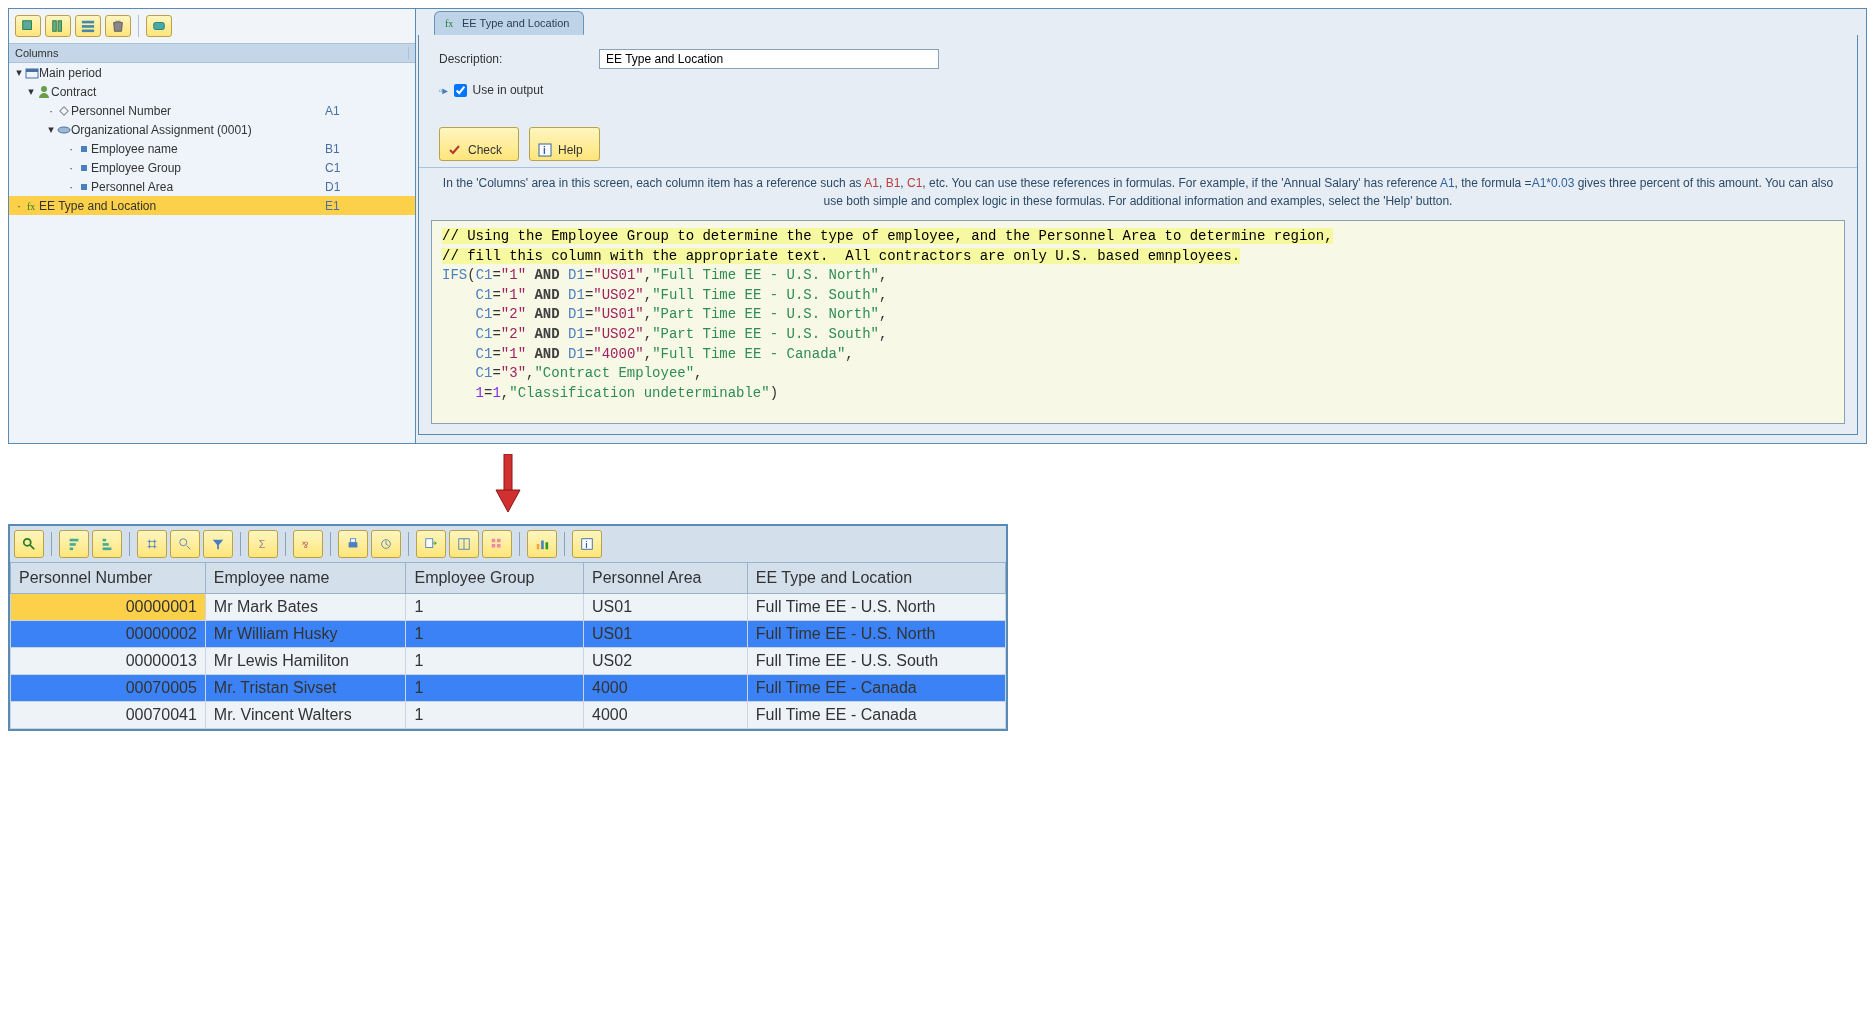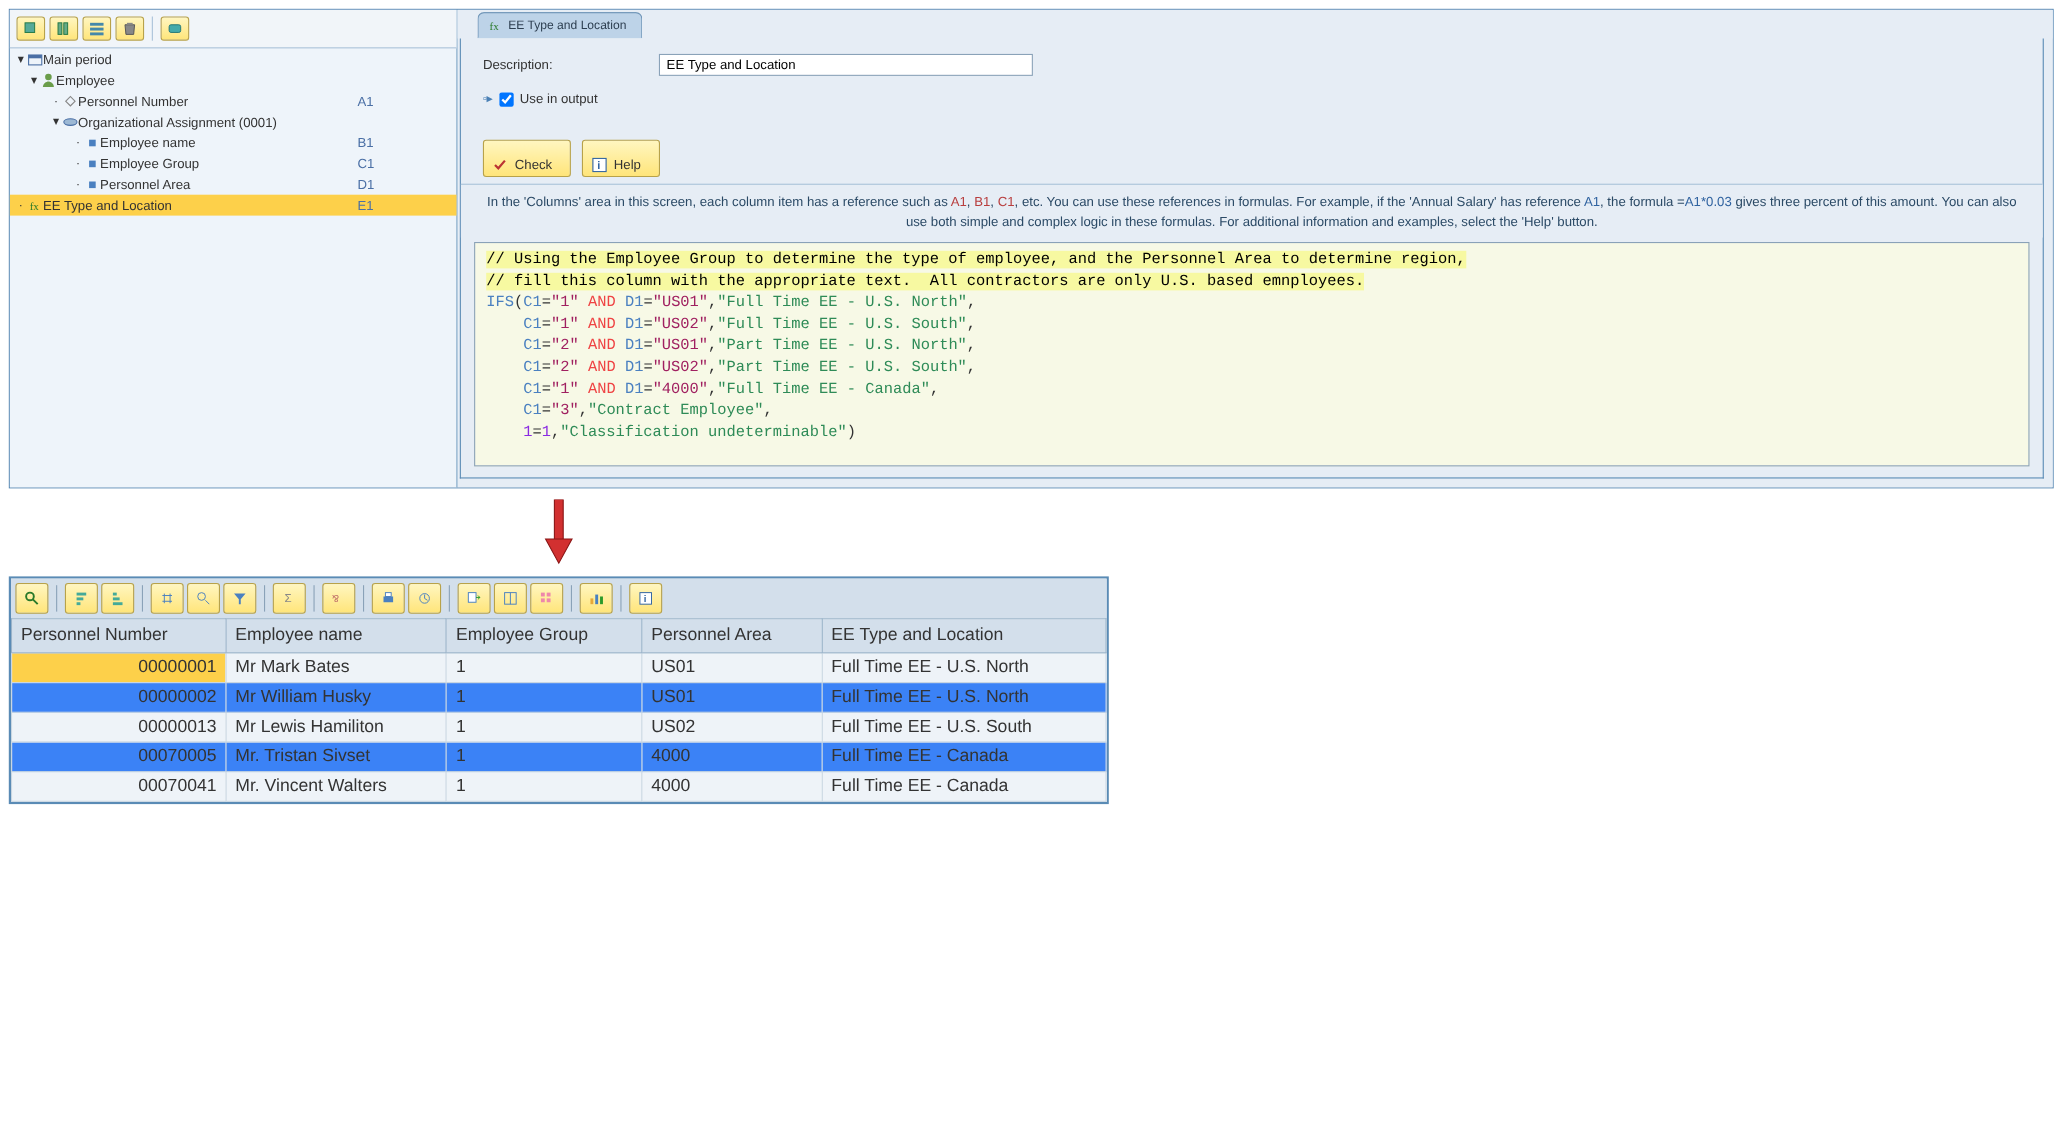--- a/index.html
+++ b/index.html
@@ -140,21 +140,21 @@
     background:#f7f9e6;
     border:1px solid #8aa2b8;
     padding:6px 10px;
     font-family: "Courier New", monospace;
     font-size: 14px;
     line-height:1.4;
     flex:1;
   }
   .hl-comment-bg{ background:#f7f9a1; }
   .c-comment{ color:#000000;}
-  .c-kw{ color:#ef4444;}
+  .c-kw{ color:#404040;font-weight:bold;}
   .c-str{ color:#a02060;}
   .c-id{ color:#4a80c0;}
   .c-name{ color:#4a80c0;}
   .c-text{ color:#2e8b57;}
   .c-num{ color:#8a2be2;}
 
   
   .arrow-holder{display:flex; justify-content:center; margin:10px 0;}
   .arrow-svg{width:40px; height:60px;}
 
@@ -225,41 +225,44 @@
             <rect x="5" y="2" width="6" height="2" fill="#888"></rect>
           </svg>
         </div>
       <div class="divider-v"></div>
       <div class="tbtn">
           <svg viewBox="0 0 16 16">
             <rect x="2" y="4" width="12" height="8" rx="2" fill="#4aa" stroke="#277"></rect>
           </svg>
         </div>
     </div>
+    <div class="col-header">
+      <span class="spacer">Columns</span>
+    </div>
     <div class="tree">
       <div class="tree-row">
         <span class="expander">▾</span>
         <span class="tree-icon">
           <svg viewBox="0 0 14 14">
               <rect x="1" y="3" width="12" height="9" fill="none" stroke="#4a6fa5"></rect>
               <rect x="1" y="3" width="12" height="3" fill="#4a6fa5"></rect>
             </svg>
         </span>
         <span class="tree-label">Main period</span>
         <span class="tree-ref"></span>
       </div>
       <div class="tree-row ind1">
         <span class="expander">▾</span>
         <span class="tree-icon">
           <svg viewBox="0 0 14 14">
               <circle cx="7" cy="4" r="3" fill="#6a9d4a"></circle>
               <path d="M2 13c0-3 3-5 5-5s5 2 5 5" fill="#6a9d4a"></path>
             </svg>
         </span>
-        <span class="tree-label">Employee</span>
+        <span class="tree-label">Contract</span>
         <span class="tree-ref"></span>
       </div>
       <div class="tree-row ind2">
         <span class="expander">·</span>
         <span class="tree-icon">
           <svg viewBox="0 0 14 14">
               <rect x="4" y="4" width="6" height="6" transform="rotate(45 7 7)" fill="none" stroke="#888"></rect>
             </svg>
         </span>
         <span class="tree-label">Personnel Number</span>

